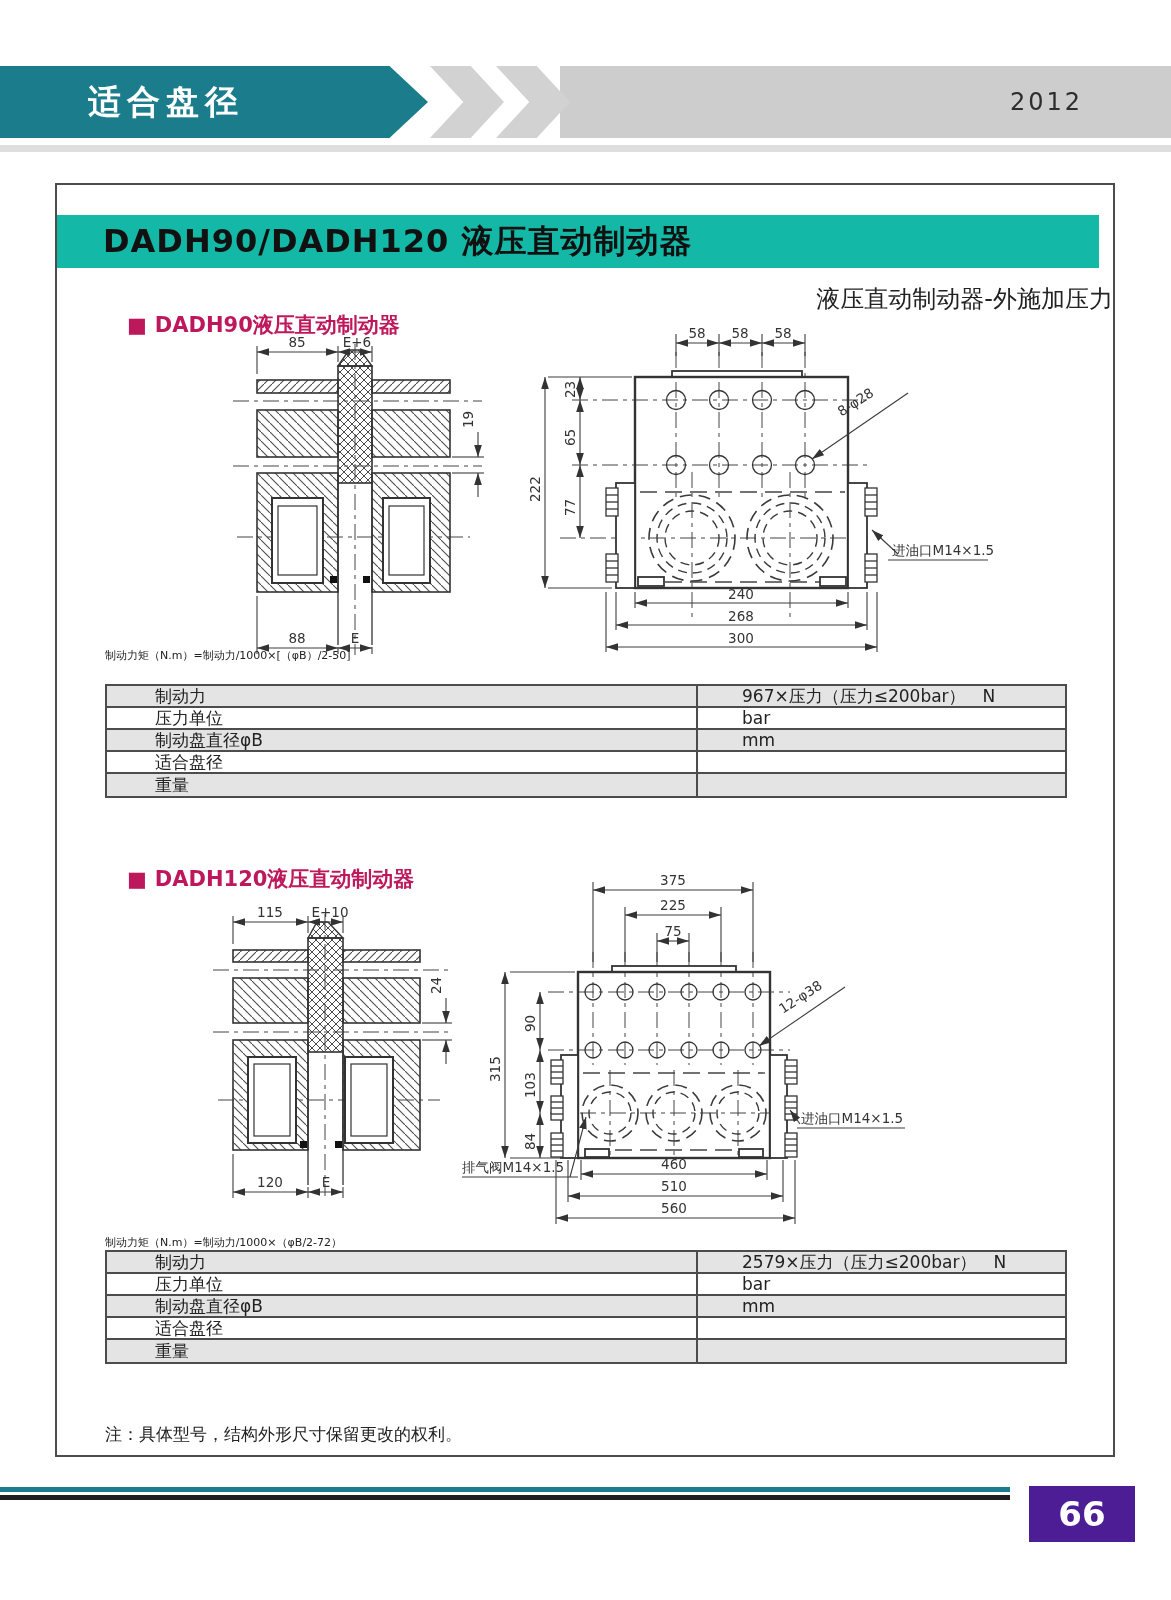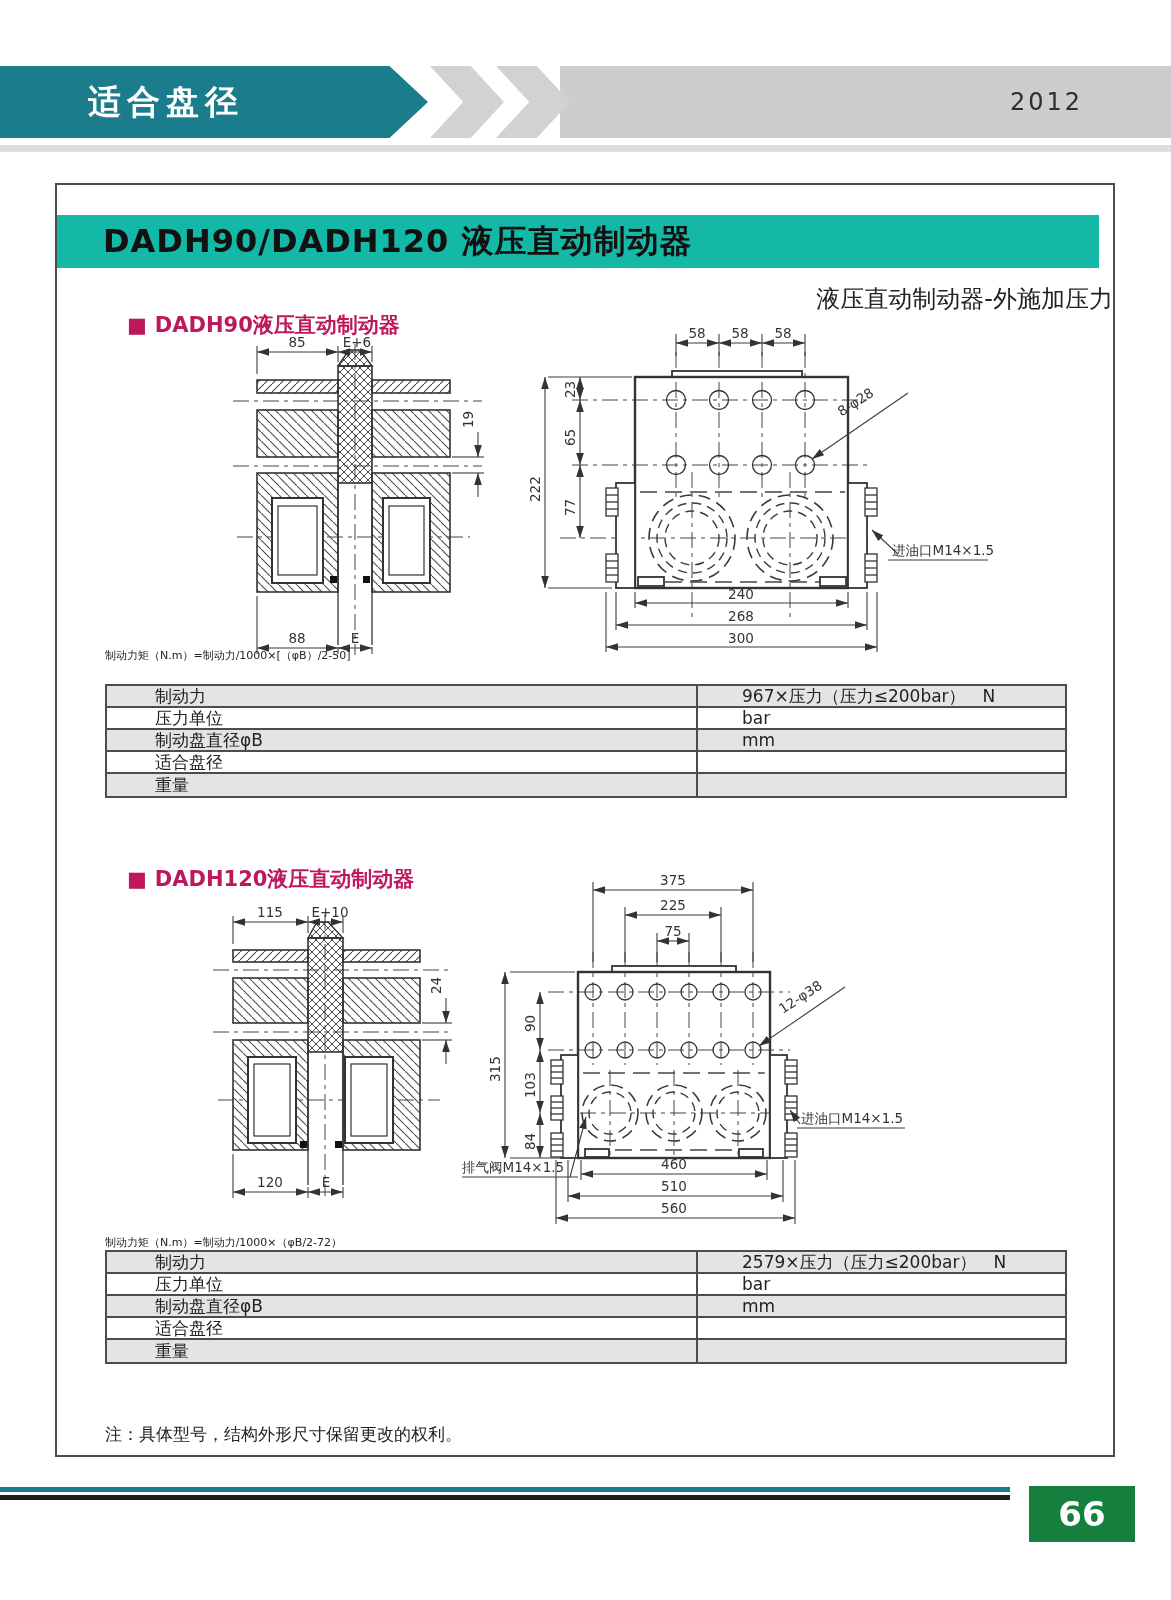--- a/index.html
+++ b/index.html
@@ -29,21 +29,21 @@
   .row{display:flex;height:22px;box-sizing:border-box;border-bottom:2px solid #4c4c4c;background:#fff;}
   .row:last-child{border-bottom:none;}
   .row.g{background:#e4e4e4;}
   .row .c1{width:591px;box-sizing:border-box;border-right:2px solid #4c4c4c;
       display:flex;align-items:center;padding-left:48px;font-size:17px;color:#222;}
   .row .c2{flex:1;display:flex;align-items:center;padding-left:44px;font-size:17px;color:#222;}
   .note{position:absolute;left:48px;font-size:17px;color:#222;}
   
   .ft-teal{position:absolute;left:0;top:1487px;width:1010px;height:5px;background:#1b7d8b;}
   .ft-black{position:absolute;left:0;top:1495px;width:1010px;height:5px;background:#1f1f1f;}
-  .ft-badge{position:absolute;left:1029px;top:1486px;width:106px;height:56px;background:#15803d;
+  .ft-badge{position:absolute;left:1029px;top:1486px;width:106px;height:56px;background:#4c1d95;
       display:flex;align-items:center;justify-content:center;color:#fff;font-size:34px;font-weight:bold;}
   
   svg{position:absolute;overflow:visible;}
   svg text{font-family:"DejaVu Sans","Liberation Sans",sans-serif;font-size:13.5px;fill:#333;}
   .ol{fill:none;stroke:#333;stroke-width:2.4;}
   .ol2{fill:#fff;stroke:#333;stroke-width:1.8;}
   .tn{fill:none;stroke:#333;stroke-width:1.3;}
   .dim{fill:none;stroke:#3c3c3c;stroke-width:1.1;}
   .cl{fill:none;stroke:#444;stroke-width:1;stroke-dasharray:16 5 4 5;}
   .hid{fill:none;stroke:#444;stroke-width:1.3;stroke-dasharray:17 8;}

